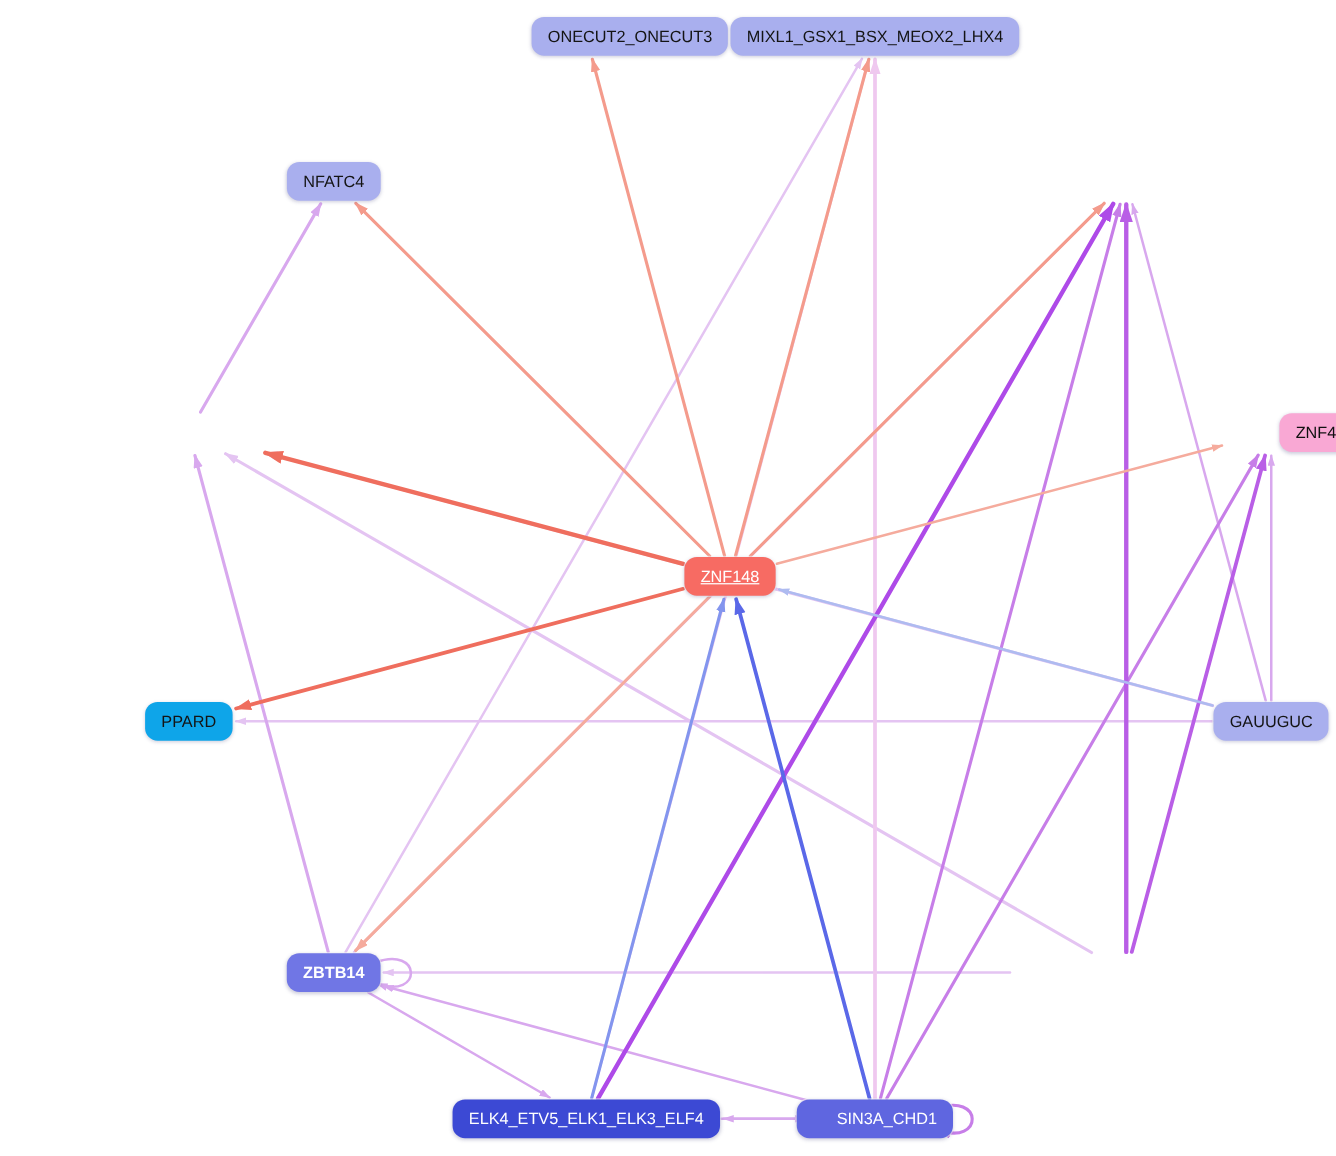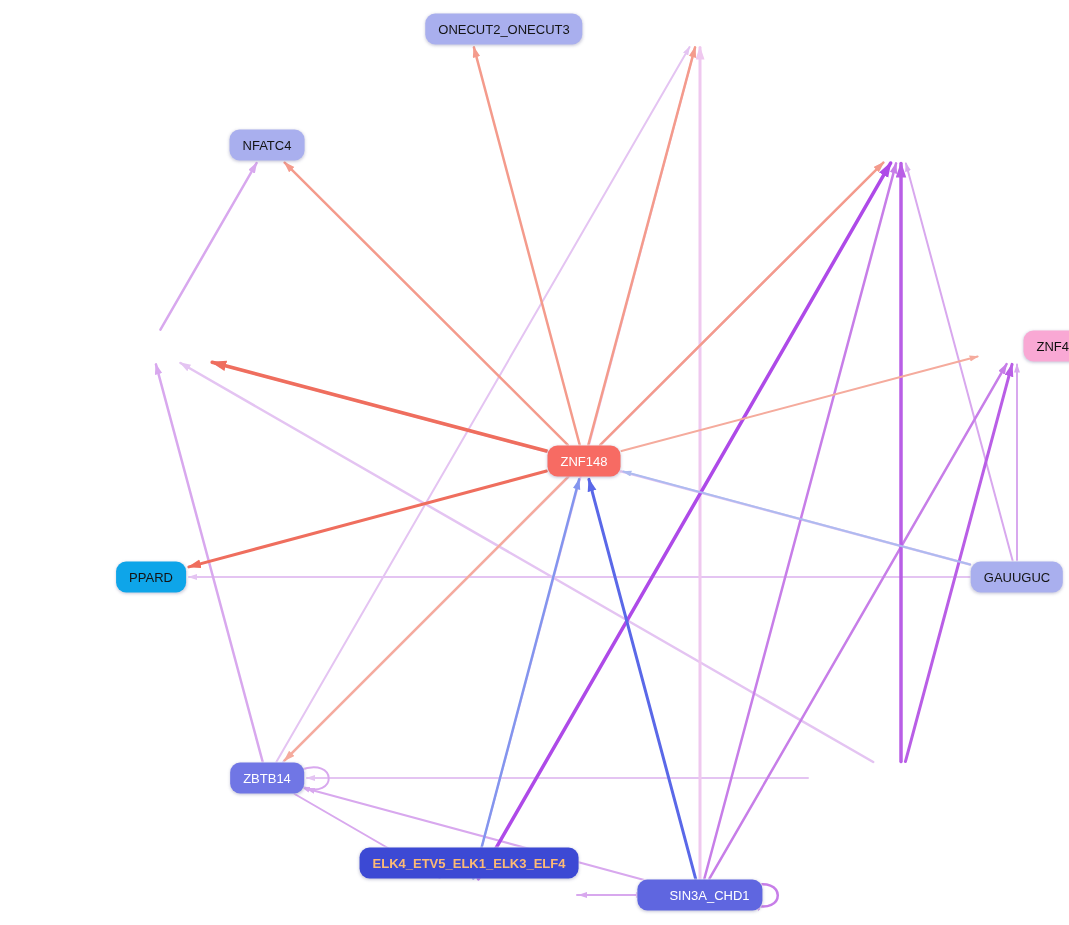--- a/index.html
+++ b/index.html
@@ -101,21 +101,22 @@
       <line x1="588.4213690612078" y1="444.53421177205377" x2="695.0599668904507" y2="47.39736468383867" stroke="#f49b8c" stroke-width="2.5" stroke-linecap="round" marker-end="url(#arw9)"></line>
       <line x1="567.7427263973339" y1="444.7940111721056" x2="284.67371954217583" y2="162.61796648368315" stroke="#f49b8c" stroke-width="2.5" stroke-linecap="round" marker-end="url(#arw9)"></line>
       <line x1="600.2572736026661" y1="444.7940111721056" x2="883.3262804578242" y2="162.61796648368315" stroke="#f49b8c" stroke-width="2.5" stroke-linecap="round" marker-end="url(#arw9)"></line>
       <line x1="621.4664937798514" y1="451.0493145850279" x2="977.6005186604458" y2="356.4640654827915" stroke="#f5ab9d" stroke-width="2" stroke-linecap="round" marker-end="url(#arw10)"></line>
       <line x1="567.7928932188134" y1="477.20710678118655" x2="284.62132034355966" y2="760.3786796564403" stroke="#f5ab9d" stroke-width="2.5" stroke-linecap="round" marker-end="url(#arw10)"></line>
       <line x1="546.5335062201486" y1="451.0493145850279" x2="212.26035090477154" y2="362.2700701017292" stroke="#ef6e5e" stroke-width="3.5" stroke-linecap="round" marker-end="url(#arw11)"></line>
       <line x1="546.5340619051948" y1="471.03706424710714" x2="188.89781428441552" y2="566.8472368198794" stroke="#ef6e5e" stroke-width="3" stroke-linecap="round" marker-end="url(#arw11)"></line>
     </svg>
 
 <div class="node" style="left: 469px; top: 29px; background: rgb(169, 175, 238); color: rgb(20, 20, 20); margin-left: 35px;">ONECUT2_ONECUT3</div>
+    <div class="node" style="left: 700px; top: 29px; background: rgb(169, 175, 238); color: rgb(20, 20, 20);">MIXL1_GSX1_BSX_MEOX2_LHX4</div>
     <div class="node" style="left: 267px; top: 145px; background: rgb(169, 175, 238); color: rgb(20, 20, 20);">NFATC4</div>
     <div class="node" style="left: 1060px; top: 346px; background: #f9a8d4; color: rgb(16, 16, 16);">ZNF423</div>
-    <div class="node" style="left: 584px; top: 461px; background: rgb(247, 107, 99); color: rgb(255, 255, 255);">ZNF148</div>
+    <div class="node" style="left: 584px; top: 461px; background: rgb(247, 107, 99); color: rgb(255, 255, 255); text-decoration: underline;">ZNF148</div>
     <div class="node" style="left: 151px; top: 577px; background: #0ea5e9; color: rgb(20, 20, 20);">PPARD</div>
     <div class="node" style="left: 1017px; top: 577px; background: rgb(169, 175, 238); color: rgb(20, 20, 20);">GAUUGUC</div>
-    <div class="node" style="left: 267px; top: 778px; background: rgb(112, 118, 229); color: rgb(255, 255, 255);">ZBTB14</div>
-    <div class="node" style="left: 469px; top: 863px; background: rgb(60, 73, 212); color: #fdba74; font-weight: bold;">ELK4_ETV5_ELK1_ELK3_ELF4</div>
+    <div class="node" style="left: 267px; top: 778px; background: rgb(112, 118, 229); color: rgb(255, 255, 255); font-weight: bold;">ZBTB14</div>
+    <div class="node" style="left: 469px; top: 895px; background: rgb(60, 73, 212); color: #ffffff;">ELK4_ETV5_ELK1_ELK3_ELF4</div>
     <div class="node" style="left: 700px; top: 895px; background: rgb(95, 102, 224); color: rgb(255, 255, 255); padding-left: 32px;">SIN3A_CHD1</div>
   </div>
 
 </body></html>

